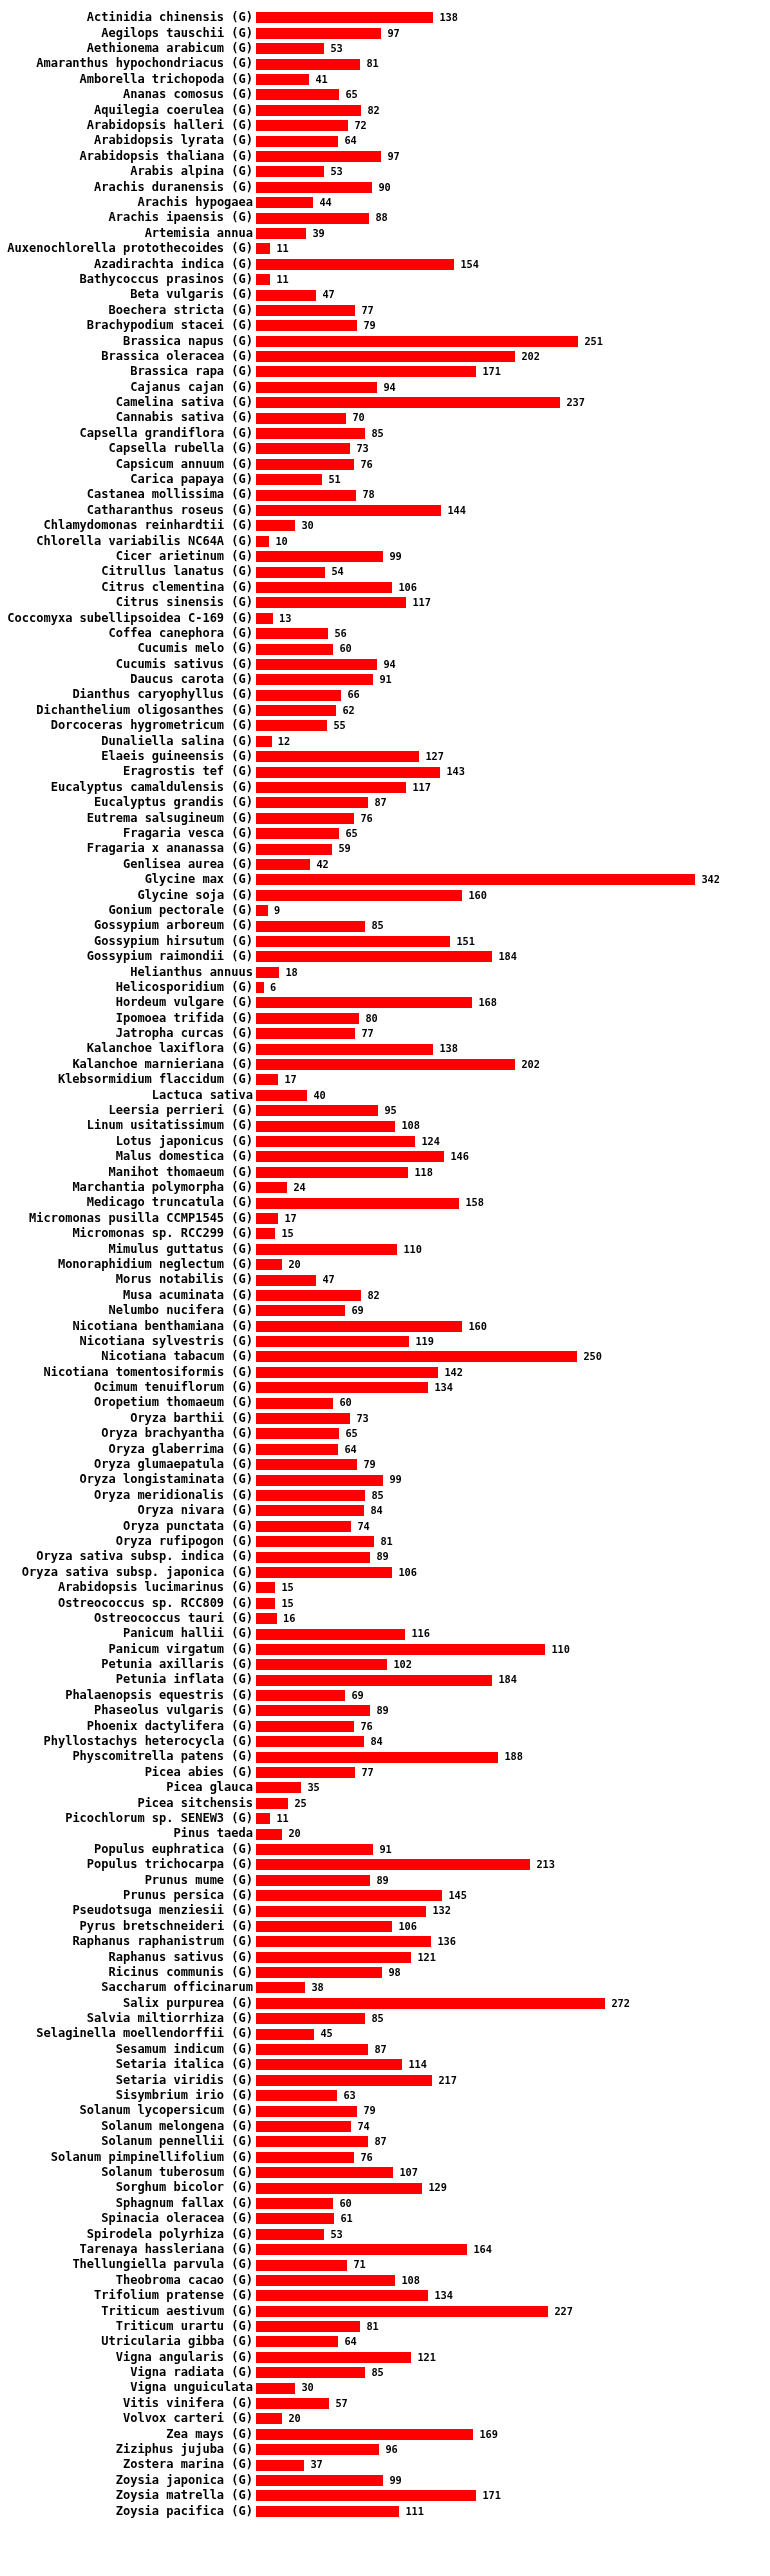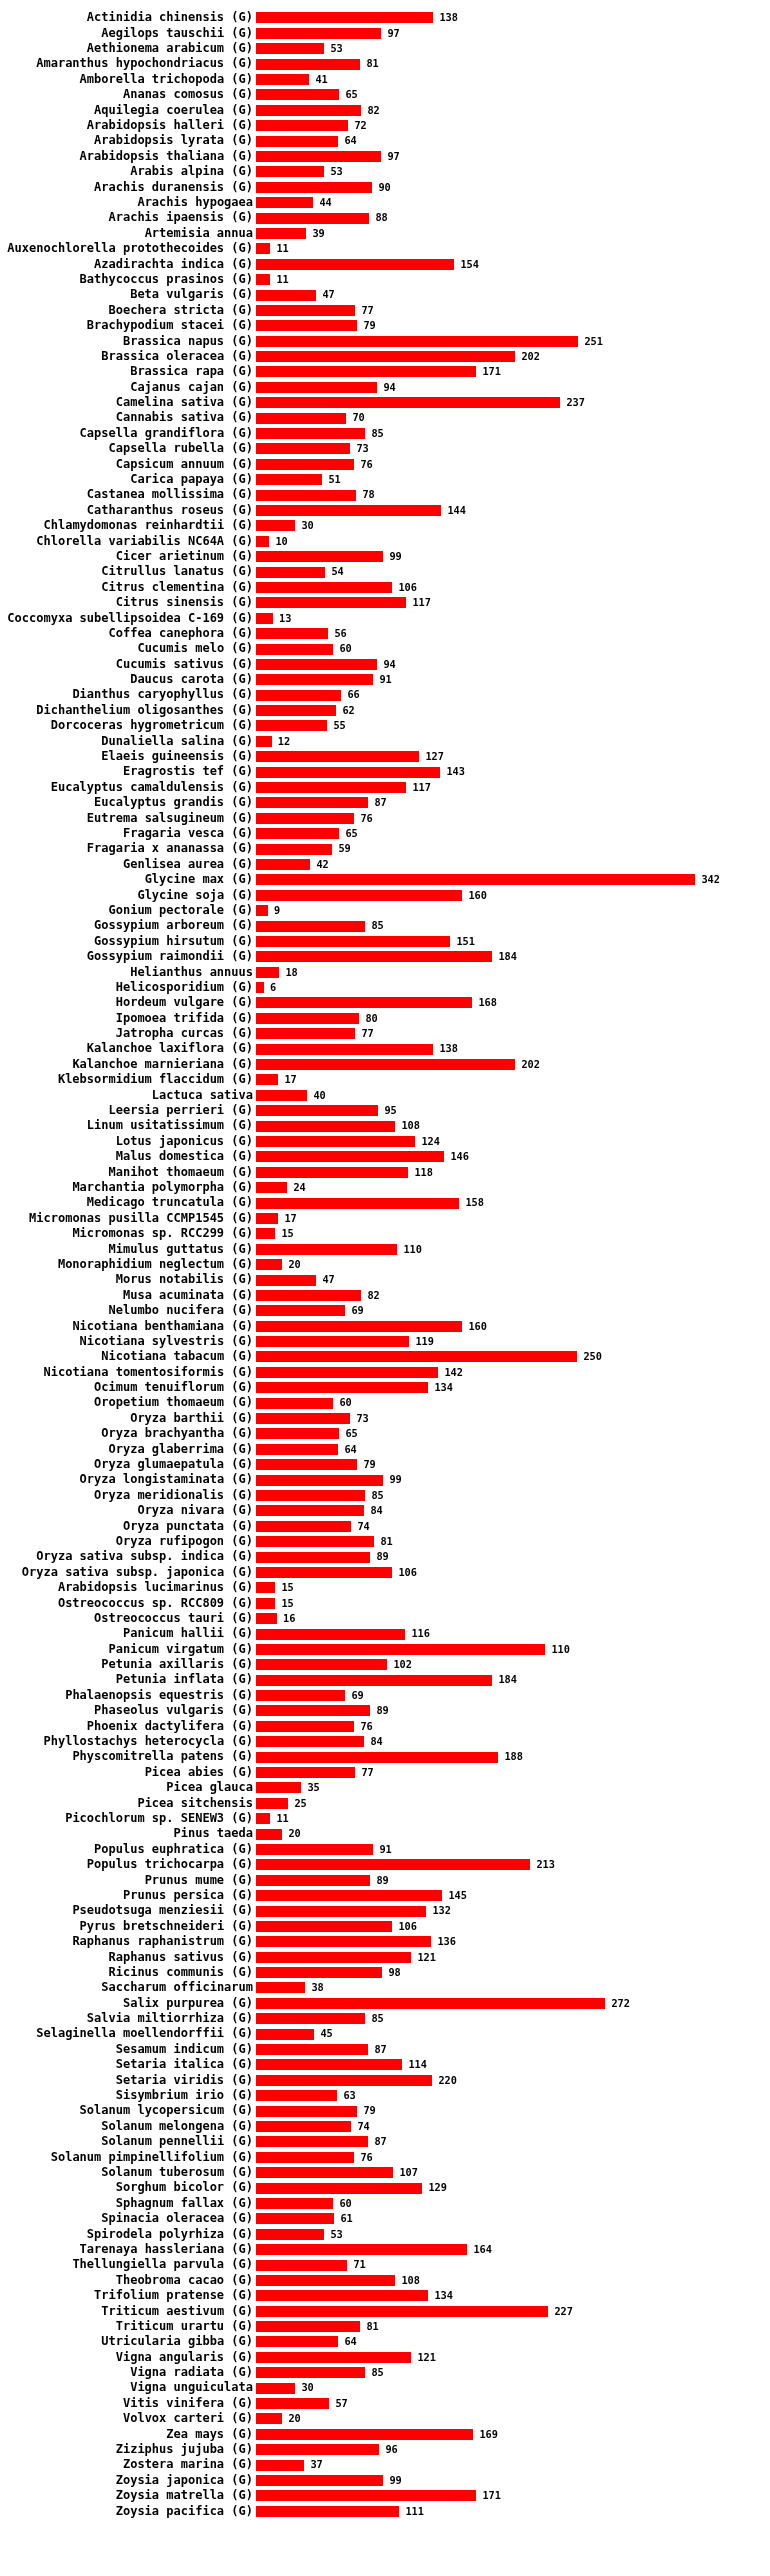--- a/index.html
+++ b/index.html
@@ -988,21 +988,21 @@
         <span>Setaria italica (G)</span>
       </div>
       <div class="bar" style="width: 146px; background: rgb(255, 0, 0);"></div>
       <div class="value">114</div>
     </div>
     <div class="row">
       <div class="label">
         <span>Setaria viridis (G)</span>
       </div>
       <div class="bar" style="width: 176px; background: rgb(255, 0, 0);"></div>
-      <div class="value">220</div>
+      <div class="value">217</div>
     </div>
     <div class="row">
       <div class="label">
         <span>Sisymbrium irio (G)</span>
       </div>
       <div class="bar" style="width: 81px; background: rgb(255, 0, 0);"></div>
       <div class="value">63</div>
     </div>
     <div class="row">
       <div class="label">

